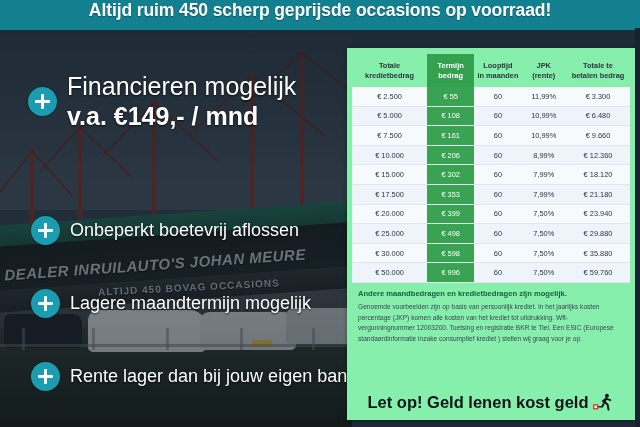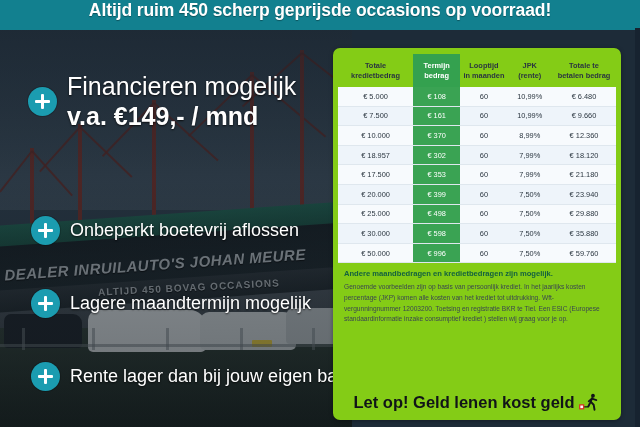--- a/index.html
+++ b/index.html
@@ -64,22 +64,22 @@
   .b1 .l1{font-size:25px;font-weight:400;white-space:nowrap;}
   .b1 .l2{font-size:25px;font-weight:bold;white-space:nowrap;margin-top:2px;}
   .b2{left:31px;top:186px;}
   .b2 .btxt{font-size:18px;white-space:nowrap;}
   .b3{left:31px;top:259px;}
   .b3 .btxt{font-size:18px;white-space:nowrap;}
   .b4{left:31px;top:332px;}
   .b4 .btxt{font-size:18px;white-space:nowrap;}
 
   
-  .card{position:absolute;left:333px;top:48px;width:288px;height:372px;
-      background:#84cc16;border-radius:7px;overflow:hidden;z-index:5;
+  .card{position:absolute;left:347px;top:48px;width:288px;height:372px;
+      background:#86efac;border-radius:0;overflow:hidden;z-index:5;
       box-shadow:0 1px 4px rgba(0,0,0,.35);}
   table{border-collapse:collapse;width:100%;table-layout:fixed;}
   th,td{font-size:7.4px;color:#2b3640;text-align:center;padding:0;height:18.6px;
       font-weight:bold;white-space:nowrap;}
   thead th{height:33px;line-height:1.35;vertical-align:middle;font-size:7.4px;}
   tbody tr{border-bottom:1px solid #dfe7ee;}
   tbody tr:nth-child(odd){background:#f7fafd;}
   tbody tr:nth-child(even){background:#eef4fa;}
   td{font-weight:normal;}
   .col-a{width:27%;}
@@ -197,42 +197,49 @@
           <tr id="thead-row">
               <th><span>Totale</span><br><span>kredietbedrag</span></th>
               <th class="hl"><span>Termijn</span><br><span>bedrag</span></th>
               <th><span>Looptijd</span><br><span>in maanden</span></th>
               <th><span>JPK</span><br><span>(rente)</span></th>
               <th><span>Totale te</span><br><span>betalen bedrag</span></th>
             </tr>
         </thead>
         <tbody id="tbody">
             <tr>
+              <td>€ 2.500</td>
+              <td class="hl">€ 55</td>
+              <td>60</td>
+              <td>11,99%</td>
+              <td>€ 3.300</td>
+            </tr>
+            <tr>
               <td>€ 5.000</td>
               <td class="hl">€ 108</td>
               <td>60</td>
               <td>10,99%</td>
               <td>€ 6.480</td>
             </tr>
             <tr>
               <td>€ 7.500</td>
               <td class="hl">€ 161</td>
               <td>60</td>
               <td>10,99%</td>
               <td>€ 9.660</td>
             </tr>
             <tr>
               <td>€ 10.000</td>
-              <td class="hl">€ 370</td>
+              <td class="hl">€ 206</td>
               <td>60</td>
               <td>8,99%</td>
               <td>€ 12.360</td>
             </tr>
             <tr>
-              <td>€ 18.957</td>
+              <td>€ 15.000</td>
               <td class="hl">€ 302</td>
               <td>60</td>
               <td>7,99%</td>
               <td>€ 18.120</td>
             </tr>
             <tr>
               <td>€ 17.500</td>
               <td class="hl">€ 353</td>
               <td>60</td>
               <td>7,99%</td>

